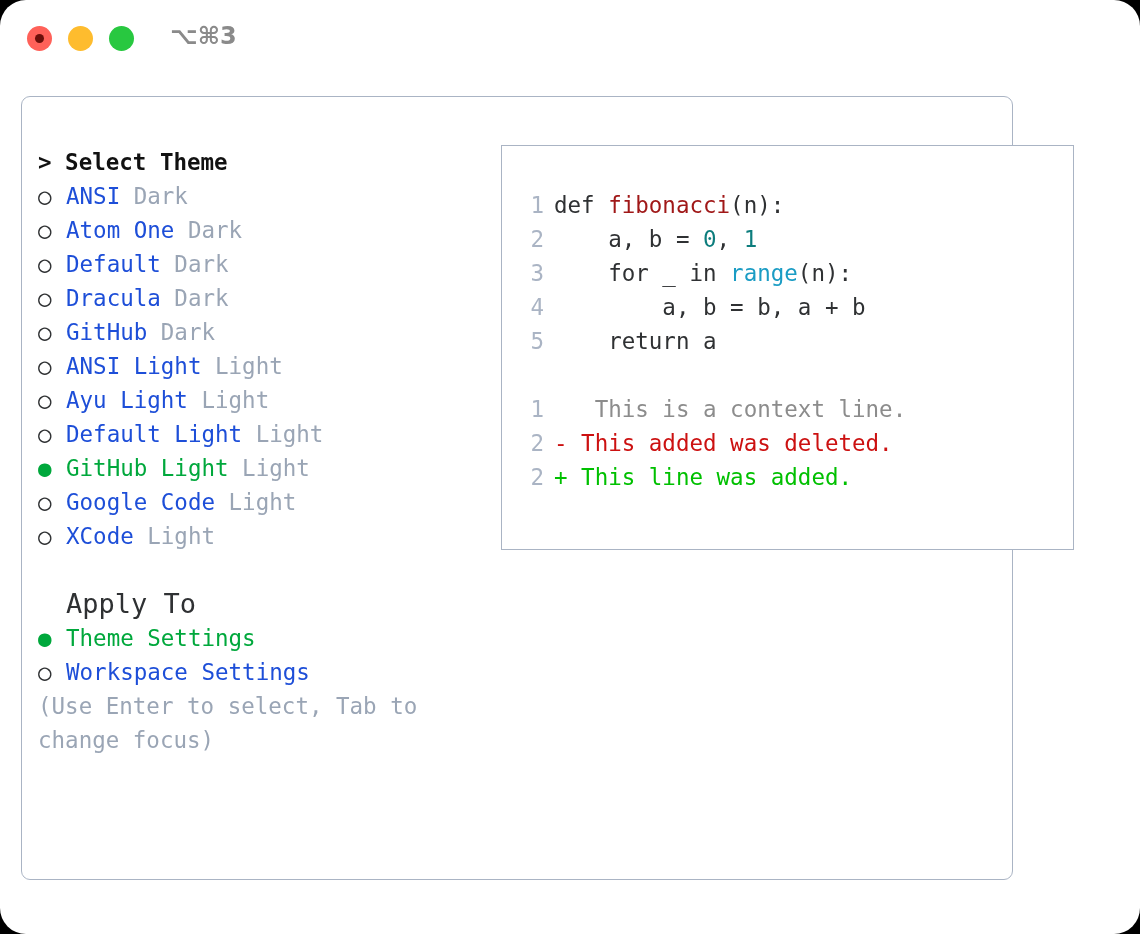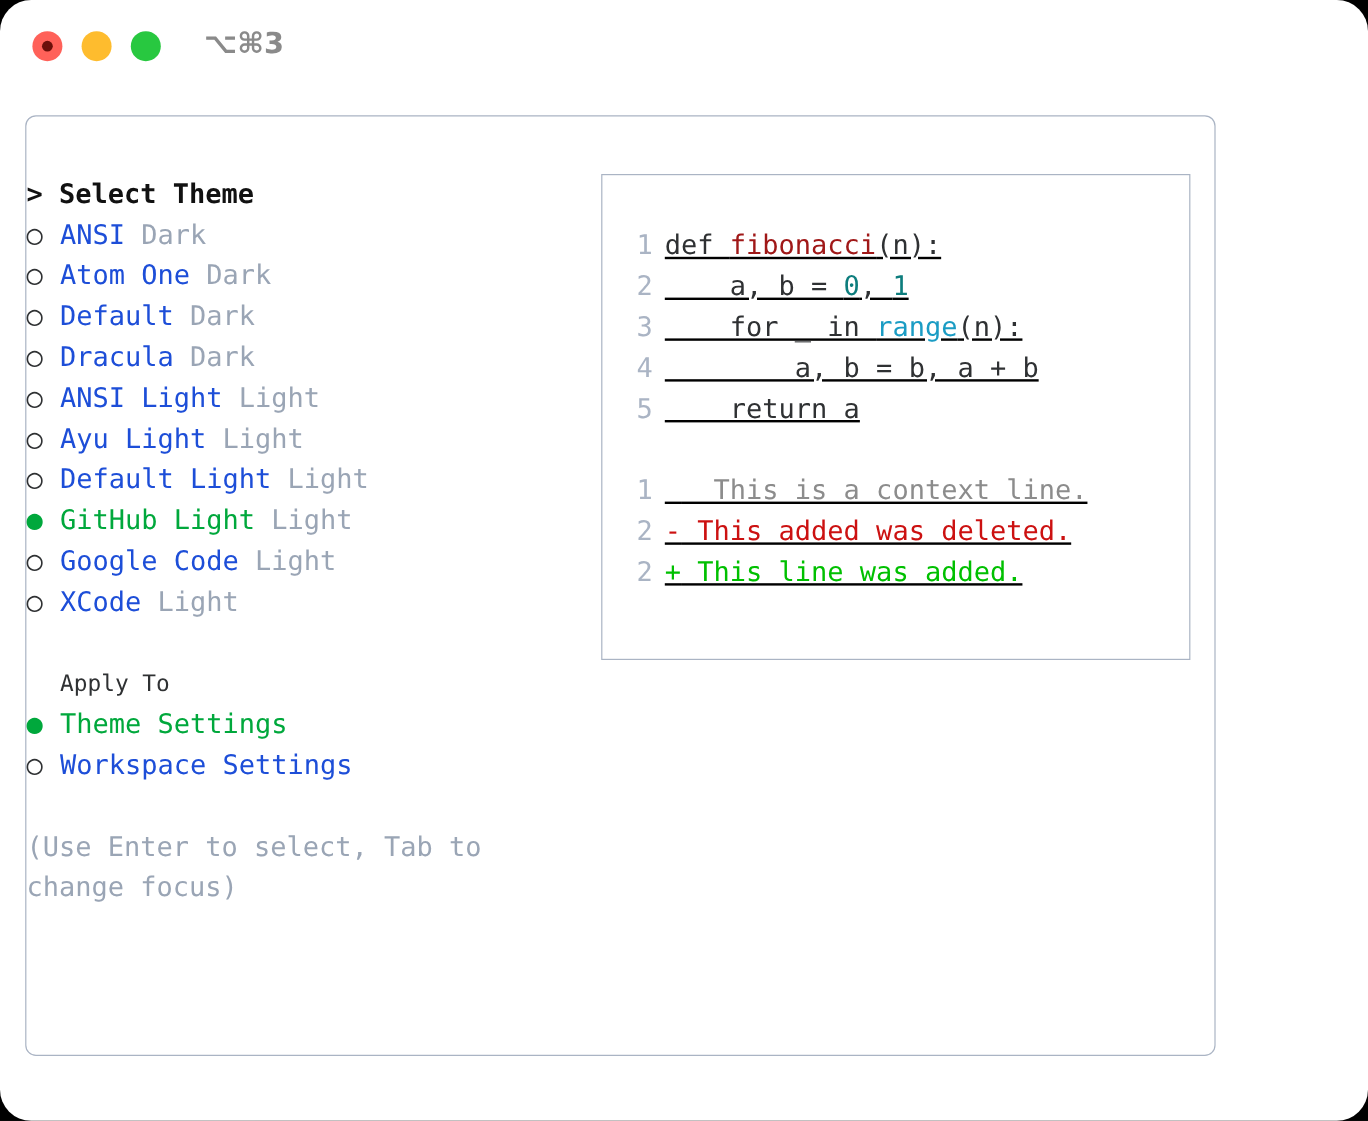--- a/index.html
+++ b/index.html
@@ -81,21 +81,21 @@
   .columns {
     position: absolute;
     left: 0; top: 0;
     width: 100%;
     height: 100%;
   }
 
   
   .left-col {
     position: absolute;
-    left: 0;
+    left: 16px;
     top: 48px;
     width: 460px;
   }
   .section-header {
     font-size: 22.5px;
     font-weight: bold;
     color: #111111;
     line-height: 34px;
     white-space: pre;
   }
@@ -114,28 +114,27 @@
   .marker.on  { color: #00a83c; }
   .marker.off { color: #2f3133; }
   .name.on    { color: #00a83c; }
   .name.off   { color: #1d4ed8; }
   .tag {
     color: #9aa5b5;
   }
 
   .apply-block { margin-top: 34px; }
   .apply-header {
-    font-size: 19px;
+    font-size: 27px;
     line-height: 34px;
     color: #2f3133;
     white-space: pre;
   }
 
   .hint {
-    margin-top: 34px;
     font-size: 22.5px;
     line-height: 34px;
     color: #9aa5b5;
     width: 420px;
     white-space: normal;
   }
 
   
   .right-col {
     position: absolute;
@@ -144,27 +143,26 @@
     width: 500px;
   }
   .preview-title {
     font-size: 22.5px;
     color: #111111;
     line-height: 34px;
     white-space: pre;
     margin-bottom: 22px;
   }
   .preview-box {
-    width: 491px;
+    width: 573px;
     height: 405px;
     border: 1.5px solid #aab4c4;
     background: #ffffff;
     box-sizing: border-box;
     padding: 42px 0 0 14px;
-    text-decoration: underline;
   }
   .code-line {
     font-size: 22.5px;
     line-height: 34px;
     white-space: pre;
     color: #2f3133;
   }
   .lnum {
     display: inline-block;
     width: 28px;
@@ -200,20 +198,21 @@
   <div class="panel">
     <div class="columns">
 
       <div class="left-col">
         <div class="section-header">&gt; Select Theme</div>
         <div class="list" id="theme-list">
             <div class="row"><span class="marker off">○ </span><span class="name off">ANSI</span><span class="tag"> Dark</span></div>
             <div class="row"><span class="marker off">○ </span><span class="name off">Atom One</span><span class="tag"> Dark</span></div>
             <div class="row"><span class="marker off">○ </span><span class="name off">Default</span><span class="tag"> Dark</span></div>
             <div class="row"><span class="marker off">○ </span><span class="name off">Dracula</span><span class="tag"> Dark</span></div>
+            <div class="row"><span class="marker off">○ </span><span class="name off">GitHub</span><span class="tag"> Dark</span></div>
             <div class="row"><span class="marker off">○ </span><span class="name off">ANSI Light</span><span class="tag"> Light</span></div>
             <div class="row"><span class="marker off">○ </span><span class="name off">Ayu Light</span><span class="tag"> Light</span></div>
             <div class="row"><span class="marker off">○ </span><span class="name off">Default Light</span><span class="tag"> Light</span></div>
             <div class="row"><span class="marker on">● </span><span class="name on">GitHub Light</span><span class="tag"> Light</span></div>
             <div class="row"><span class="marker off">○ </span><span class="name off">Google Code</span><span class="tag"> Light</span></div>
             <div class="row"><span class="marker off">○ </span><span class="name off">XCode</span><span class="tag"> Light</span></div>
           </div>
 
         <div class="apply-block">
           <div class="apply-header"><span class="marker"> </span><span>Apply To</span></div>

